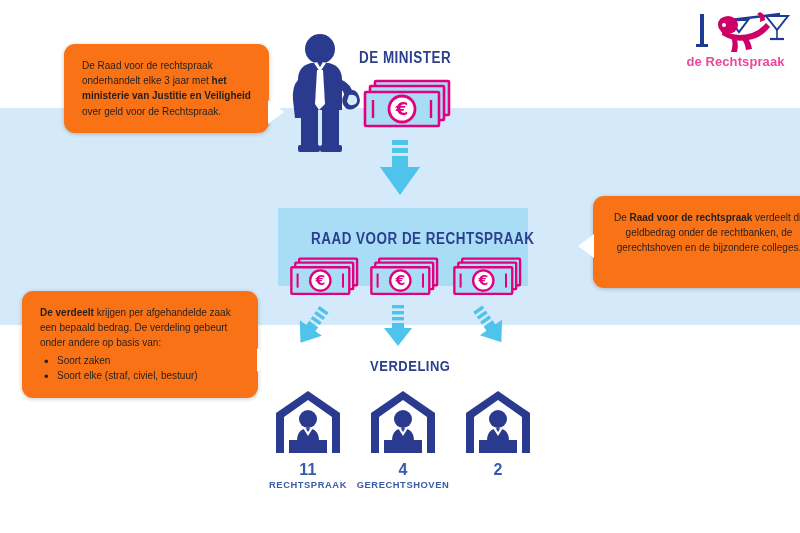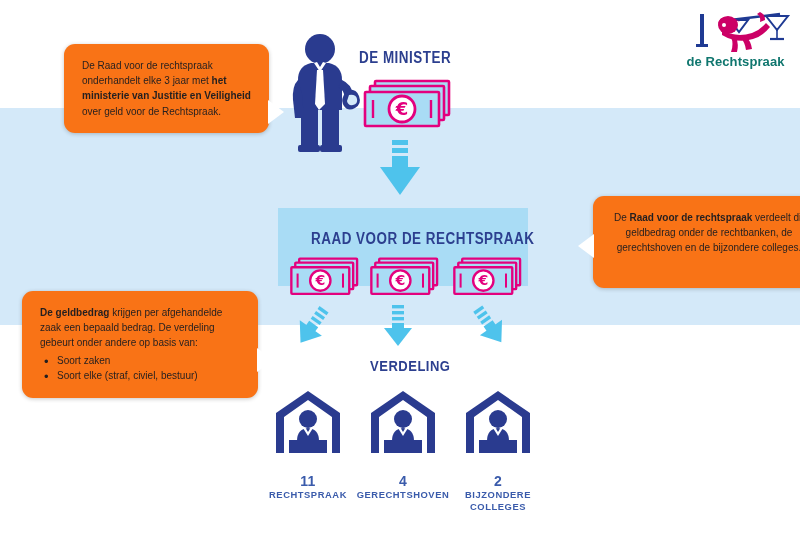--- a/index.html
+++ b/index.html
@@ -37,21 +37,21 @@
     height: 65px;
   }
   .logo-text {
     position: absolute;
     left: 0;
     top: 46px;
     width: 115px;
     text-align: center;
     font-size: 13px;
     font-weight: bold;
-    color: #0f766e;
+    color: #ec4899;
     letter-spacing: 0.1px;
     font-family: "Liberation Sans", sans-serif;
   }
 
   
   .callout {
     position: absolute;
     background: #f97316;
     border-radius: 11px;
     box-shadow: 0 1px 4px rgba(0,0,0,0.22);
@@ -140,22 +140,22 @@
   
   .court {
     position: absolute;
     width: 110px;
     text-align: center;
   }
   #court-0 { left: 253px; top: 385px; }
   #court-1 { left: 348px; top: 385px; }
   #court-2 { left: 443px; top: 385px; }
   .court-count {
-    margin-top: 16px;
-    font-size: 14px;
+    margin-top: 4px;
+    font-size: 16px;
     font-weight: bold;
     color: #3a5bab;
     letter-spacing: 0.3px;
   }
   .court-label {
     font-size: 9.4px;
     font-weight: bold;
     color: #3a5bab;
     letter-spacing: 0.55px;
     line-height: 1.25;
@@ -345,35 +345,34 @@
 
   <div class="court" id="court-2">
     <svg width="110" height="72" viewBox="0 0 110 72">
       <path d="M23 68 L23 28 L55 6 L87 28 L87 68 L79 68 L79 32 L55 15 L31 32 L31 68 Z" fill="#2a3b8f"></path>
       <circle cx="55" cy="34" r="9" fill="#2a3b8f"></circle>
       <path d="M44 56 q0 -12 11 -13 q11 1 11 13 z" fill="#2a3b8f"></path>
       <path d="M50 43 L55 51 L60 43 L58 42 L55 47 L52 42 Z" fill="#ffffff"></path>
       <rect x="36" y="55" width="38" height="13" fill="#2a3b8f"></rect>
     </svg>
     <div class="court-count">2</div>
-    <div class="court-label">BIJZONDERE<br>COLLEGES</div>
   </div>
 
   <div class="callout" id="callout-minister">
     <span class="ctxt"><span>De Raad voor de rechtspraak onderhandelt elke 3 jaar met </span><b>het ministerie van Justitie en Veiligheid</b><span> over geld voor de Rechtspraak.</span></span>
     <span class="tail tail-r"></span>
   </div>
 
   <div class="callout" id="callout-raad">
     <span class="ctxt"><span>De </span><b>Raad voor de rechtspraak</b><span> verdeelt dit geldbedrag onder de rechtbanken, de gerechtshoven en de bijzondere colleges.</span></span>
     <span class="tail tail-l"></span>
   </div>
 
   <div class="callout" id="callout-gerechten">
-    <span class="ctxt"><b>De geldbedrag</b><span> krijgen per afgehandelde zaak een bepaald bedrag. De verdeling gebeurt onder andere op basis van:</span></span>
+    <span class="ctxt"><b>De verdeelt</b><span> krijgen per afgehandelde zaak een bepaald bedrag. De verdeling gebeurt onder andere op basis van:</span></span>
     <ul>
         <li>Soort zaken</li>
         <li>Soort elke (straf, civiel, bestuur)</li>
       </ul>
     <span class="tail tail-r"></span>
   </div>
 
 </div>
 
 </body></html>

